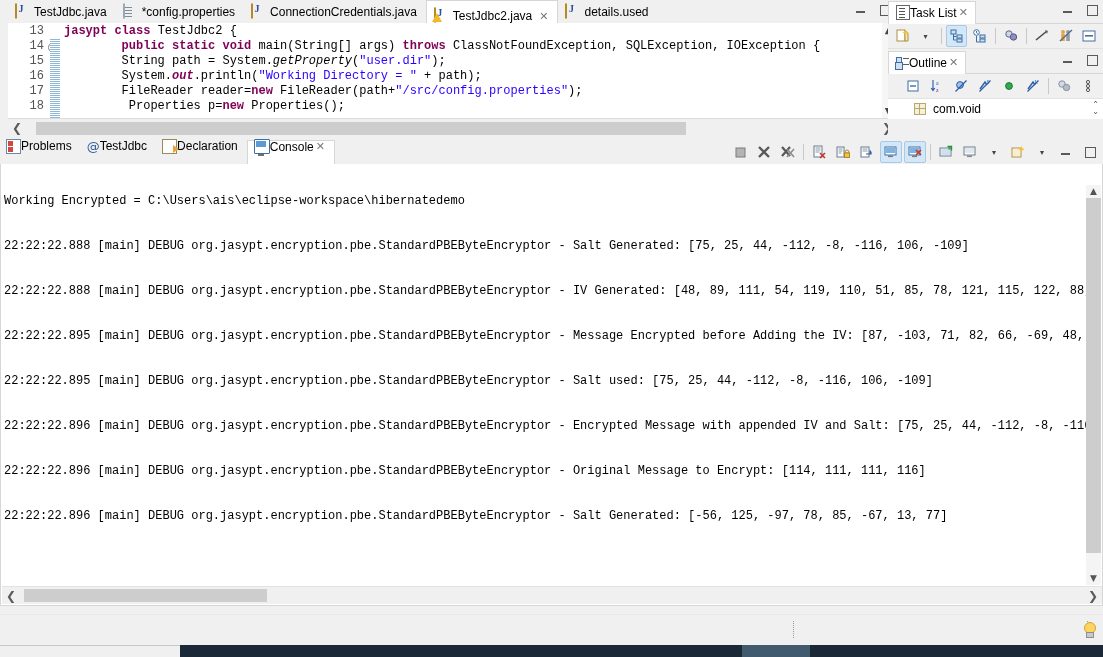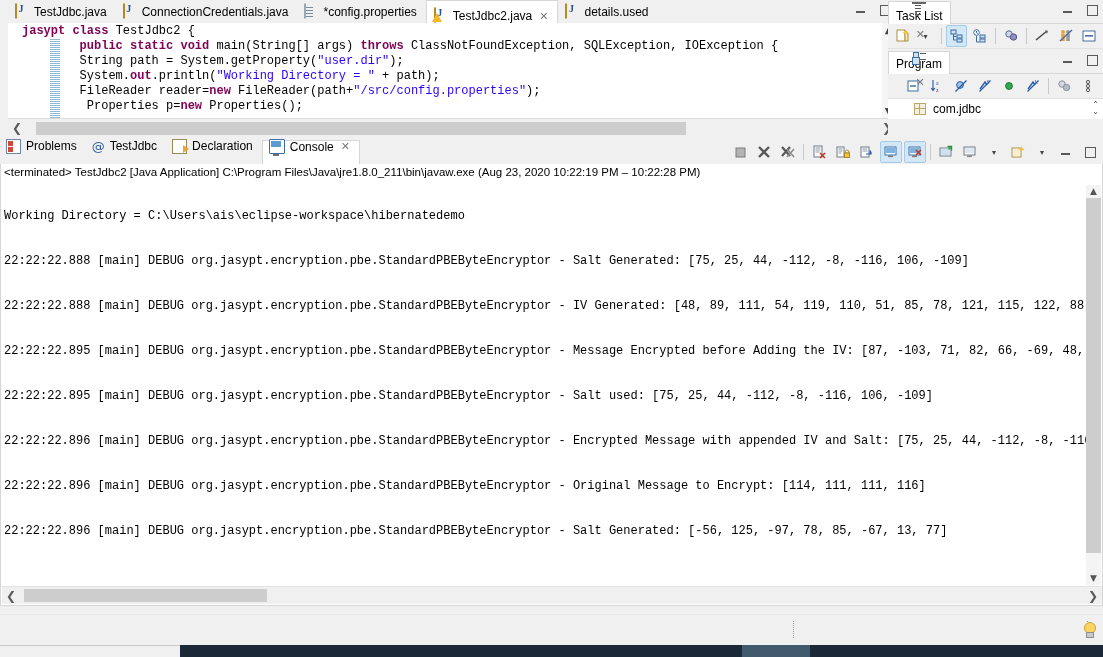--- a/index.html
+++ b/index.html
@@ -160,21 +160,21 @@
     padding-left: 14px;
     font-family: "Liberation Mono", monospace;
     font-size: 12px;
     line-height: 15px;
     white-space: pre;
     color: #000;
     padding-top: 1px;
   }
   .kw { color: #7f0055; font-weight: bold; }
   .str { color: #2a00ff; }
-  .ital { }
+  .ital { font-style: italic; }
   .cls { color: #000000; }
 
   .hscroll {
     position: absolute; left: 0; top: 118px;
     width: 888px; height: 18px;
     background: #f0f0f0;
     border-top: 1px solid #dcdcdc;
     display: flex; align-items: center;
   }
   .hs-arrow {
@@ -211,31 +211,30 @@
     background: #f0f0f0;
   }
   .panel-tabbar {
     height: 23px;
     display: flex; align-items: center;
     background: #f0f0f0;
     border-bottom: 1px solid #d6d6d6;
     position: relative;
   }
   .panel-tab {
-    display: flex; align-items: center; gap: 5px;
+    display: flex; align-items: center; 
     height: 22px;
     padding: 0 7px;
     background: #ffffff;
     border-top: 1px solid #d6d6d6;
     border-left: 1px solid #d6d6d6;
     border-right: 1px solid #d6d6d6;
     font-size: 12px;
     margin-bottom: -1px;
     white-space: nowrap;
-    flex-direction: column;
   }
   .ico-tasklist {
     width: 12px; height: 13px; position: relative;
     background: #ffffff; border: 1px solid #666;
   }
   .ico-tasklist::after {
     content: ""; position: absolute; left: 2px; top: 2px;
     width: 6px; height: 1px; background: #555;
     box-shadow: 0 3px 0 #555, 0 6px 0 #555, 0 9px 0 #555;
   }
@@ -318,21 +317,21 @@
     background: #f0f0f0;
   }
   .console-tabbar {
     position: relative;
     height: 24px;
     display: flex; align-items: stretch;
     background: #f0f0f0;
     border-bottom: 1px solid #d6d6d6;
   }
   .ctab {
-    display: flex; align-items: center; gap: 5px;
+    display: flex; align-items: center; 
     padding: 0 9px 12px 6px;
     font-size: 12px;
     white-space: nowrap;
     position: relative;
   }
   .ctab.active {
     background: #ffffff;
     border-top: 1px solid #d6d6d6;
     border-left: 1px solid #d6d6d6;
     border-right: 1px solid #d6d6d6;
@@ -493,44 +492,52 @@
 <div class="app">
 
   <div class="editor-area">
 
     <div class="tabbar">
       <div class="tab">
         <span class="tab-icon"><span class="ico-java"></span></span>
         <span>TestJdbc.java</span>
       </div>
       <div class="tab">
+        <span class="tab-icon"><span class="ico-prop"></span></span>
+        <span>*config.properties</span>
+      </div>
+      <div class="tab">
         <span class="tab-icon"><span class="ico-java"></span></span>
         <span>ConnectionCredentials.java</span>
-      </div>
-      <div class="tab">
-        <span class="tab-icon"><span class="ico-prop"></span></span>
-        <span>*config.properties</span>
       </div>
       <div class="tab active">
         <span class="tab-icon"><span class="ico-java warn"></span></span>
         <span>TestJdbc2.java</span>
         <span class="tab-close">✕</span>
       </div>
       <div class="tab">
         <span class="tab-icon"><span class="ico-java"></span></span>
         <span>details.used</span>
       </div>
 
       <div class="editor-win-btns">
         <span class="winbtn-min"></span>
         <span class="winbtn-max"></span>
       </div>
     </div>
 
     <div class="code-pane">
+      <div class="gutter">
+        <div class="ln">13</div>
+        <div class="ln"><span>14</span><span class="fold-marker"></span></div>
+        <div class="ln">15</div>
+        <div class="ln">16</div>
+        <div class="ln">17</div>
+        <div class="ln">18</div>
+      </div>
       <div class="fold-bar"></div>
       <div class="code-text"><span class="kw">jasypt class</span> <span class="cls">TestJdbc2</span> {
         <span class="kw">public static void</span> main(String[] args) <span class="kw">throws</span> ClassNotFoundException, SQLException, IOException {
         String path = System.<span class="ital">getProperty</span>(<span class="str">"user.dir"</span>);
         System.<span class="kw ital">out</span>.println(<span class="str">"Working Directory = "</span> + path);
         FileReader reader=<span class="kw">new</span> FileReader(path+<span class="str">"/src/config.properties"</span>);
          Properties p=<span class="kw">new</span> Properties();</div>
     </div>
 
     <div class="vscroll-edit">
@@ -614,21 +621,21 @@
         <svg width="14" height="14" viewBox="0 0 14 14">
             <rect x="1" y="2" width="12" height="10" fill="#fff" stroke="#4a6ea0"></rect>
             <rect x="3" y="6" width="8" height="1.6" fill="#4a6ea0"></rect>
           </svg>
       </div>
     </div>
 
     <div class="panel-tabbar" style="margin-top:1px;">
       <div class="panel-tab">
         <span class="ico-outline"></span>
-        <span>Program</span>
+        <span>Outline</span>
         <span class="tab-close">✕</span>
       </div>
       <div class="panel-win-btns">
         <span class="winbtn-min"></span>
         <span class="winbtn-max"></span>
       </div>
     </div>
     <div class="panel-toolbar" style="justify-content:flex-end;gap:2px;">
       <div class="tb-btn">
         <svg width="14" height="14" viewBox="0 0 14 14">
@@ -678,21 +685,21 @@
       <div class="tb-btn">
         <svg width="8" height="14" viewBox="0 0 8 14">
             <circle cx="4" cy="3" r="1.6" fill="none" stroke="#555"></circle>
             <circle cx="4" cy="7" r="1.6" fill="none" stroke="#555"></circle>
             <circle cx="4" cy="11" r="1.6" fill="none" stroke="#555"></circle>
           </svg>
       </div>
     </div>
     <div class="outline-row">
       <span class="ico-package"></span>
-      <span>com.jdbc</span>
+      <span>com.void</span>
       <span class="outline-spin">
         <span>⌃</span><br>
         <span>⌄</span>
       </span>
     </div>
   </div>
   <div class="right-divider"></div>
 
   <div class="console-area">
 
@@ -798,23 +805,22 @@
         <div class="tb-btn">
             <span class="winbtn-min"></span>
           </div>
         <div class="tb-btn">
             <span class="winbtn-max"></span>
           </div>
       </div>
     </div>
 
     <div class="console-body">
-      <div class="console-header">&lt;terminated&gt; TestJdbc2 [Java Application] C:\Program Files\Java\jre1.8.0_211\bin\javaw.exe (Aug 23, 2020 10:22:19 PM – 10:22:28 PM)</div>
       <div class="console-lines">
-        <div class="ln">Working Directory = C:\Users\ais\eclipse-workspace\hibernatedemo</div>
+        <div class="ln">Working Encrypted = C:\Users\ais\eclipse-workspace\hibernatedemo</div>
         <div class="ln">22:22:22.888 [main] DEBUG org.jasypt.encryption.pbe.StandardPBEByteEncryptor - Salt Generated: [75, 25, 44, -112, -8, -116, 106, -109]</div>
         <div class="ln">22:22:22.888 [main] DEBUG org.jasypt.encryption.pbe.StandardPBEByteEncryptor - IV Generated: [48, 89, 111, 54, 119, 110, 51, 85, 78, 121, 115, 122, 88, 11</div>
         <div class="ln">22:22:22.895 [main] DEBUG org.jasypt.encryption.pbe.StandardPBEByteEncryptor - Message Encrypted before Adding the IV: [87, -103, 71, 82, 66, -69, 48, 2]</div>
         <div class="ln">22:22:22.895 [main] DEBUG org.jasypt.encryption.pbe.StandardPBEByteEncryptor - Salt used: [75, 25, 44, -112, -8, -116, 106, -109]</div>
         <div class="ln">22:22:22.896 [main] DEBUG org.jasypt.encryption.pbe.StandardPBEByteEncryptor - Encrypted Message with appended IV and Salt: [75, 25, 44, -112, -8, -116, 1</div>
         <div class="ln">22:22:22.896 [main] DEBUG org.jasypt.encryption.pbe.StandardPBEByteEncryptor - Original Message to Encrypt: [114, 111, 111, 116]</div>
         <div class="ln">22:22:22.896 [main] DEBUG org.jasypt.encryption.pbe.StandardPBEByteEncryptor - Salt Generated: [-56, 125, -97, 78, 85, -67, 13, 77]</div>
         
         
         

